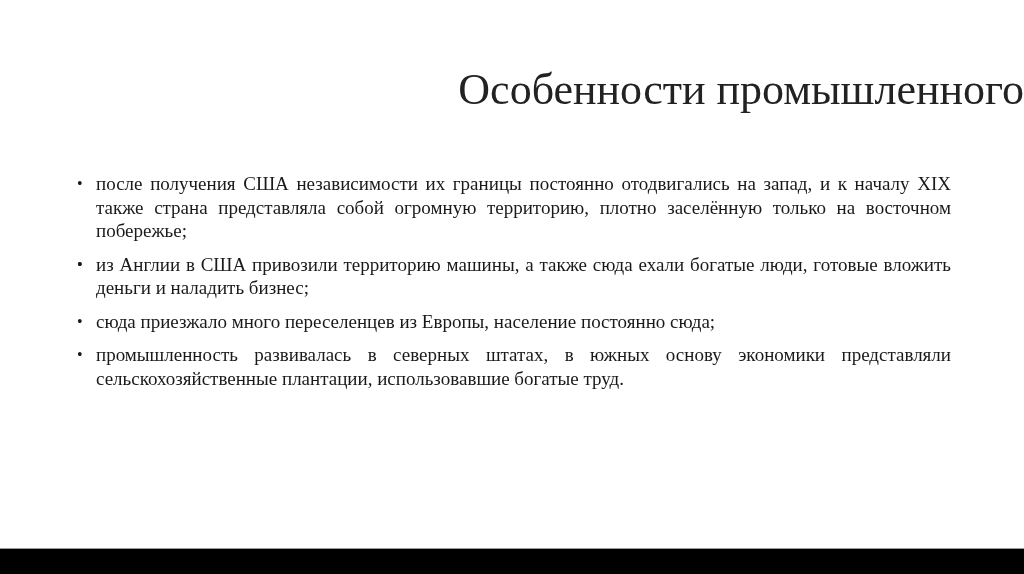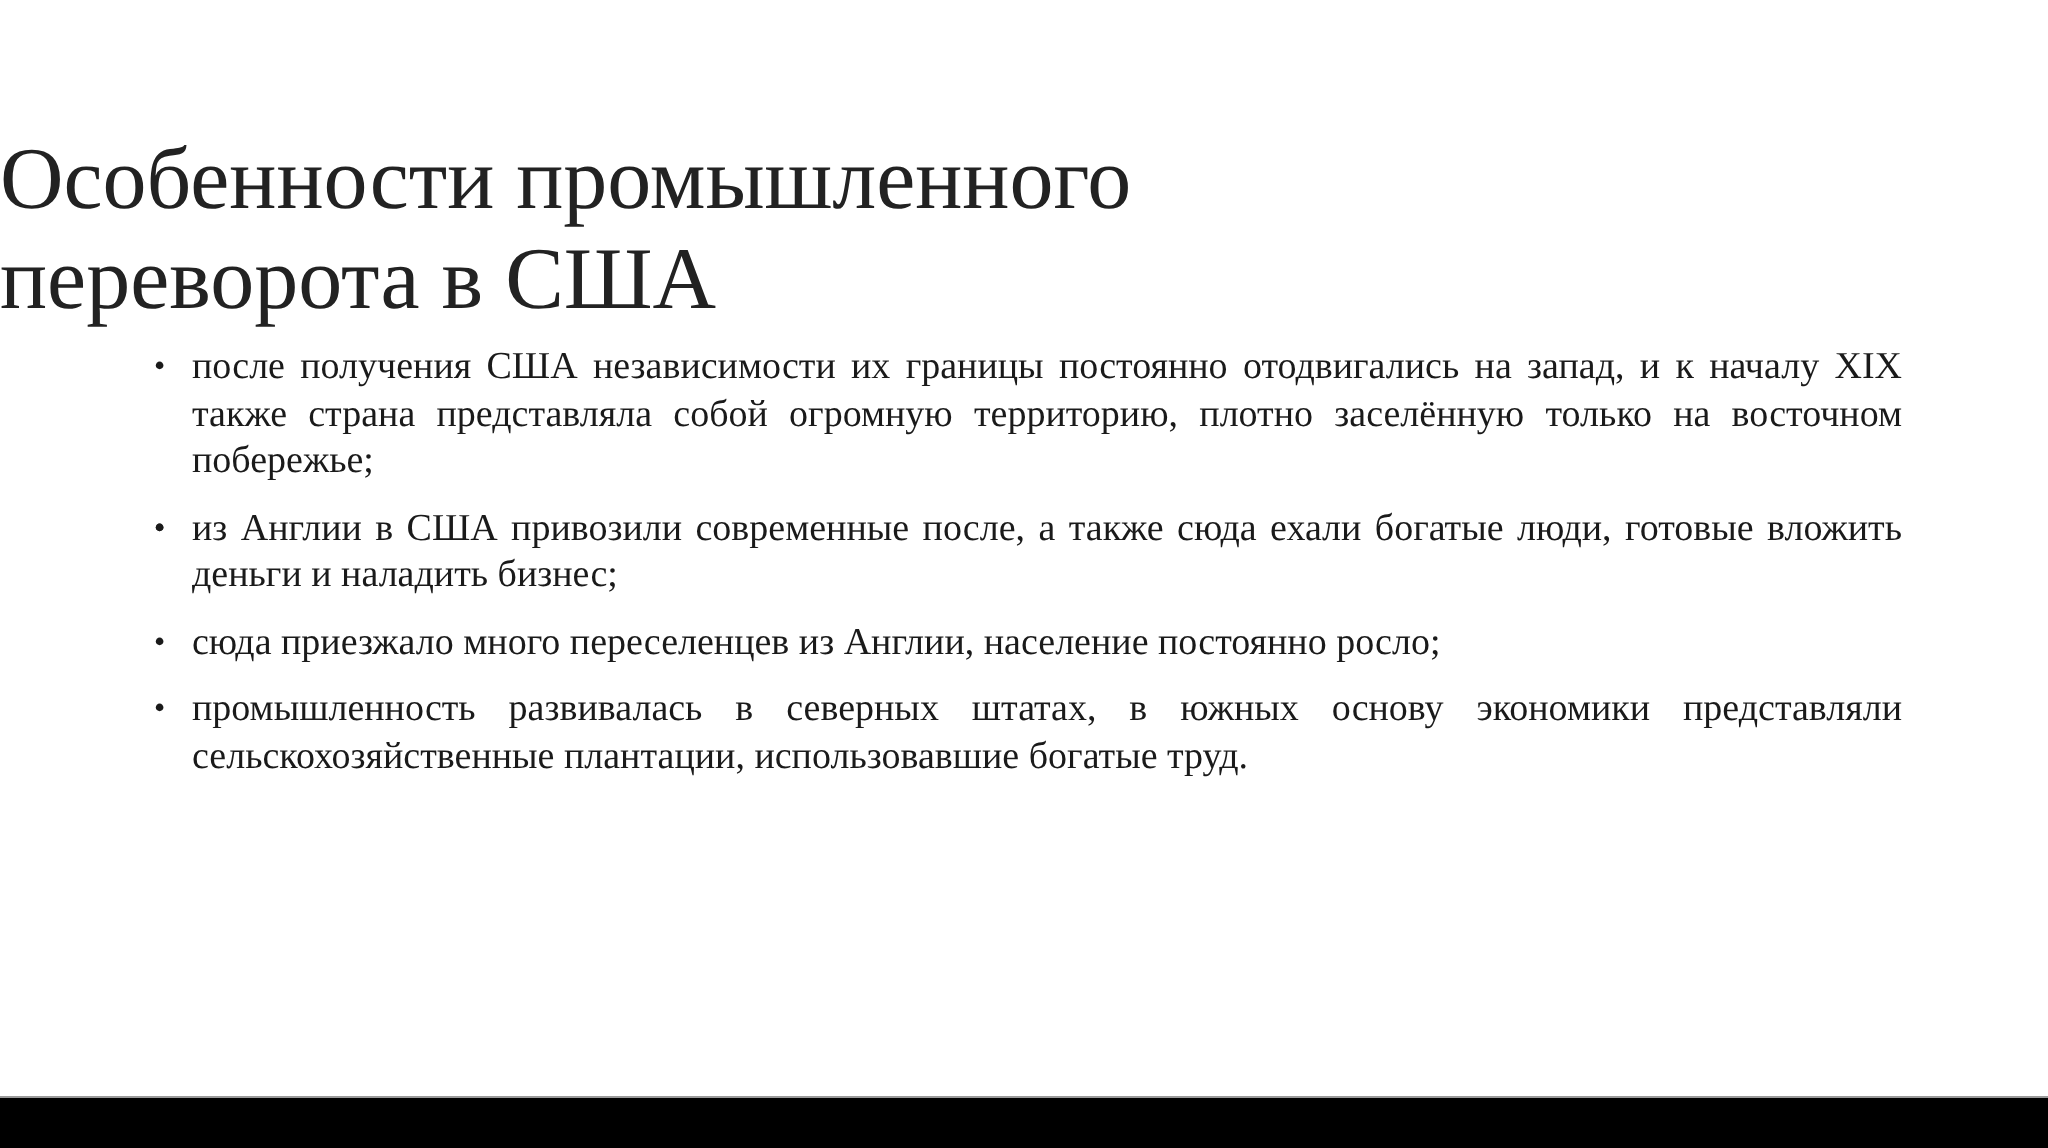--- a/index.html
+++ b/index.html
@@ -5,21 +5,21 @@
   html, body { margin: 0; padding: 0; }
   body {
     width: 1024px; height: 574px; overflow: hidden;
     background: #ffffff; position: relative;
     font-family: "Liberation Serif", "DejaVu Serif", serif;
     color: #1a1a1a;
   }
   .slide { position: absolute; left: 0; top: 0; width: 1024px; height: 548px; background: #fff; }
   .title {
     position: absolute; left: 0; top: 36px; width: 1024px;
-    text-align: left; font-size: 44px; line-height: 50px; color: #222;
+    text-align: right; font-size: 44px; line-height: 50px; color: #222;
     font-weight: normal;
   }
   .bullets {
     position: absolute; left: 75px; top: 172px; width: 876px;
     margin: 0; padding: 0; list-style: none;
   }
   .bullets li {
     position: relative; padding-left: 21px; font-size: 19px; line-height: 23.5px;
     text-align: justify; margin-bottom: 10px; color: #1a1a1a;
   }
@@ -30,38 +30,37 @@
     position: absolute; left: 0; top: 548px; width: 1024px; height: 26px;
     background: #000; border-top: 1px solid #9a9a9a;
   }
 </style>
 </head>
 <body>
 
 <div class="slide">
   <h1 class="title">
     <span>Особенности промышленного</span><br>
-    <span>переворота в США</span>
   </h1>
 
   <ul class="bullets">
     <li>
       <span class="dot">•</span>
       <span>после получения США независимости их границы постоянно отодвигались на запад, и к началу XIX также страна представляла собой огромную территорию, плотно заселённую только на восточном побережье;</span>
     </li>
     <li>
       <span class="dot">•</span>
     </li>
     <li>
       <span class="dot">•</span>
-      <span>из Англии в США привозили современные после, а также сюда ехали богатые люди, готовые вложить деньги и наладить бизнес;</span>
+      <span>из Англии в США привозили территорию машины, а также сюда ехали богатые люди, готовые вложить деньги и наладить бизнес;</span>
     </li>
     <li>
       <span class="dot">•</span>
-      <span>сюда приезжало много переселенцев из Англии, население постоянно росло;</span>
+      <span>сюда приезжало много переселенцев из Европы, население постоянно сюда;</span>
     </li>
     <li>
       <span class="dot">•</span>
       <span>промышленность развивалась в северных штатах, в южных основу экономики представляли сельскохозяйственные плантации, использовавшие богатые труд.</span>
     </li>
   </ul>
 </div>
 
 <div class="bottom-bar"></div>
 

